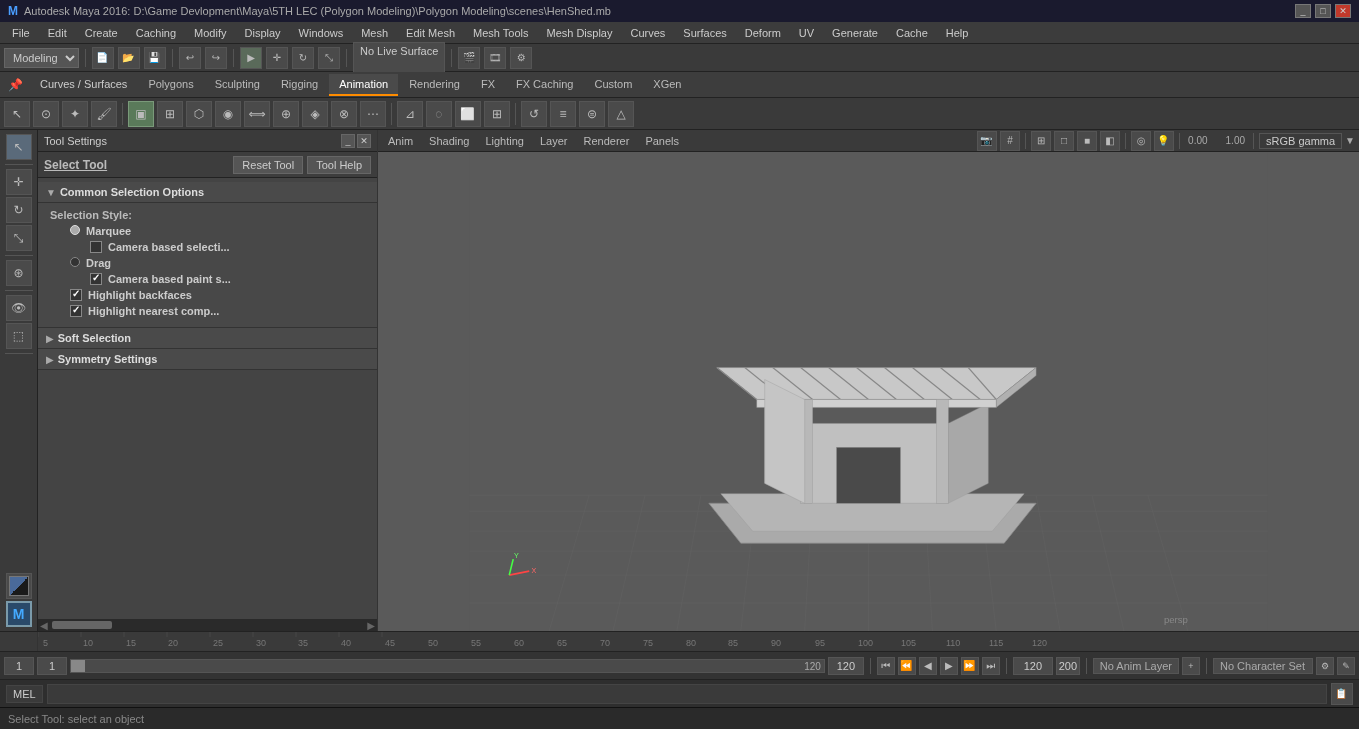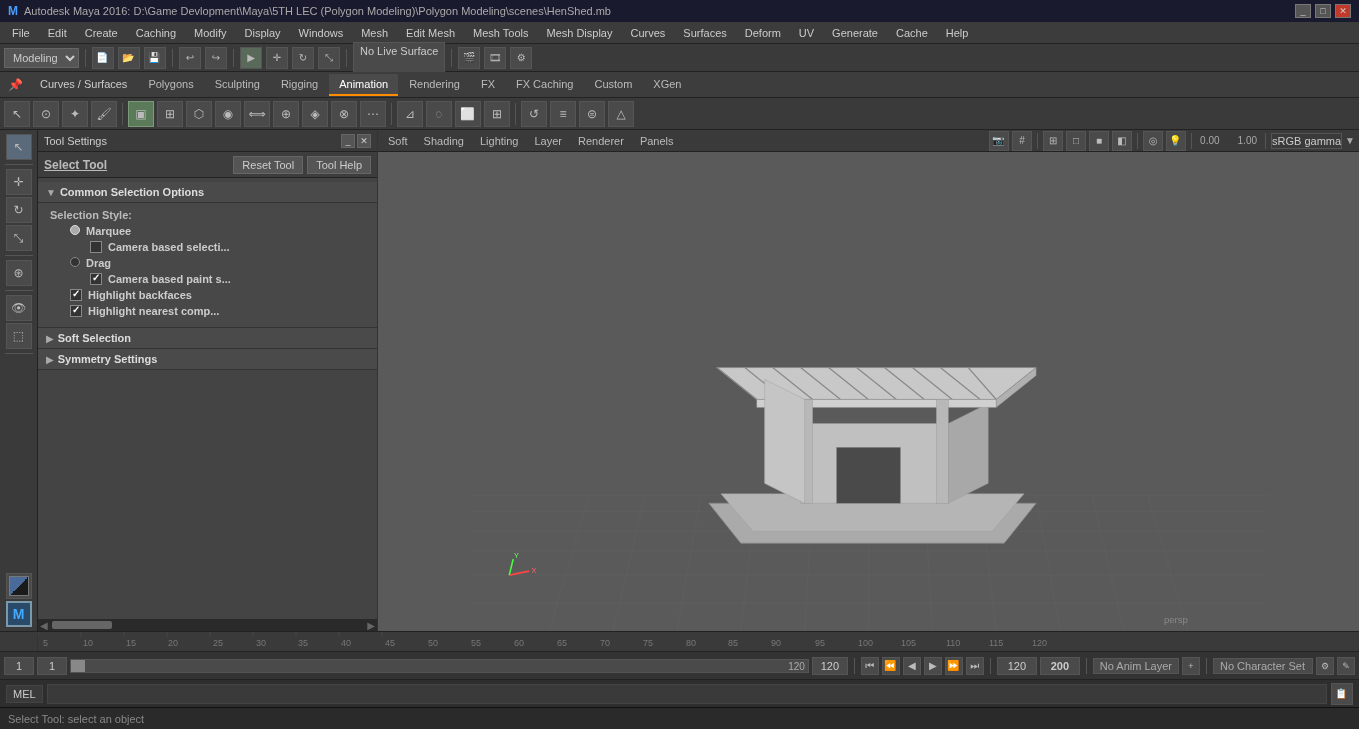--- a/index.html
+++ b/index.html
@@ -63,21 +63,21 @@
     .ts-radio { width: 10px; height: 10px; border-radius: 50%; border: 1px solid #888; background: #333; display: inline-block; }
     .ts-radio.selected { background: #aaa; border-color: #ddd; }
     .ts-checkbox { width: 12px; height: 12px; border: 1px solid #888; background: #333; display: inline-block; position: relative; }
     .ts-checkbox.checked::after { content: '✓'; position: absolute; top: -2px; left: 1px; font-size: 10px; color: #fff; }
     .ts-value { color: #ccc; font-size: 11px; }
     .ts-indent { padding-left: 20px; }
     #viewport-menu { background: #3a3a3a; height: 22px; display: flex; align-items: center; padding: 0 4px; gap: 4px; border-bottom: 1px solid #222; }
     .vp-menu-item { color: #bbb; font-size: 11px; padding: 2px 6px; cursor: pointer; }
     .vp-tb-btn { width: 20px; height: 20px; background: #4a4a4a; border: 1px solid #555; display: flex; align-items: center; justify-content: center; font-size: 10px; color: #bbb; cursor: pointer; }
     .vp-tb-sep { width: 1px; height: 16px; background: #555; margin: 0 2px; }
-    .vp-color-space { background: #3a3a3a; border: 1px solid #555; color: #ccc; padding: 1px 0; font-size: 11px; }
+    .vp-color-space { background: #3a3a3a; border: 1px solid #555; color: #ccc; padding: 1px 6px; font-size: 11px; }
     .vp-color-arrow { color: #aaa; font-size: 10px; }
     .pb-input { background: #4a4a4a; border: 1px solid #555; color: #ccc; font-size: 11px; width: 36px; height: 18px; text-align: center; }
     .pb-btn { width: 18px; height: 18px; background: #4a4a4a; border: 1px solid #555; display: flex; align-items: center; justify-content: center; font-size: 10px; color: #bbb; cursor: pointer; }
     .pb-sep { width: 1px; height: 16px; background: #555; margin: 0 3px; }
 
     
     #status-row { height: 28px; background: #2e2e2e; display: flex; align-items: center; padding: 0 6px; gap: 4px; border-top: 1px solid #222; }
     #mel-label { background: #3a3a3a; border: 1px solid #444; color: #ccc; font-size: 11px; padding: 2px 6px; }
     #command-line { flex: 1; background: #3a3a3a; border: 1px solid #444; height: 20px; color: #ccc; font-size: 11px; padding: 2px 4px; }
     #help-line { background: #2a2a2a; height: 22px; display: flex; align-items: center; padding: 0 8px; border-top: 1px solid #111; }
@@ -383,21 +383,21 @@
       <div id="ts-scrollbar">
         <span style="color:#666;font-size:10px;">◀</span>
         <div class="ts-sb-thumb"></div>
         <span style="color:#666;font-size:10px;margin-left:auto;">▶</span>
       </div>
     </div>
 
     <div id="right-panel">
 
       <div id="viewport-menu">
-        <div class="vp-menu-item">Soft</div>
+        <div class="vp-menu-item">Anim</div>
         <div class="vp-menu-item">Shading</div>
         <div class="vp-menu-item">Lighting</div>
         <div class="vp-menu-item">Layer</div>
         <div class="vp-menu-item">Renderer</div>
         <div class="vp-menu-item">Panels</div>
         <div class="vp-right-controls">
           <div class="vp-tb-btn">
               <span>📷</span>
             </div>
           <div class="vp-tb-btn">
@@ -580,21 +580,21 @@
           <span>▶</span>
         </div>
       <div class="pb-btn">
           <span>⏩</span>
         </div>
       <div class="pb-btn">
           <span>⏭</span>
         </div>
       <div class="pb-sep"></div>
       <input class="pb-input" type="text" value="120" style="width: 40px;">
-      <input class="pb-input" type="text" value="200" style="width: 40px; font-weight: bold;">
+      <input class="pb-input" type="text" value="200" style="width: 24px;">
       <div class="pb-sep"></div>
       <span id="no-anim-label">No Anim Layer</span>
       <div class="pb-icon-btn">
           <span>+</span>
         </div>
       <div class="pb-sep"></div>
       <span id="no-char-label">No Character Set</span>
       <div class="pb-icon-btn">
           <span>⚙</span>
         </div>

